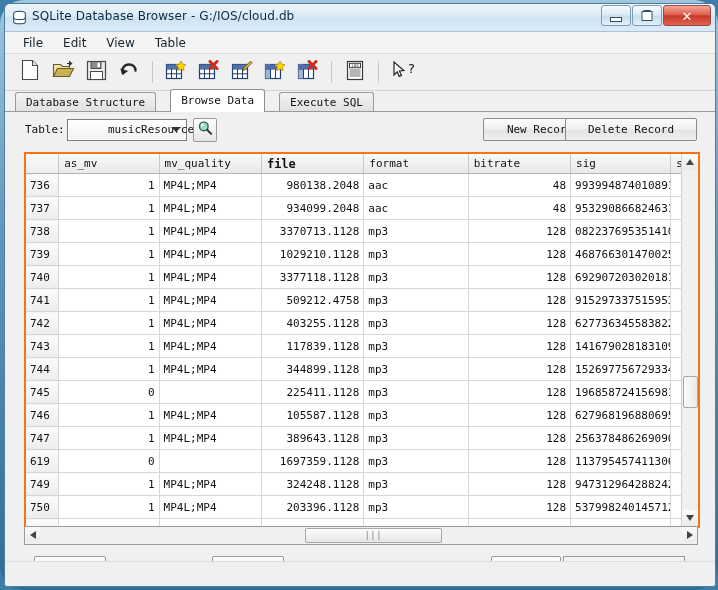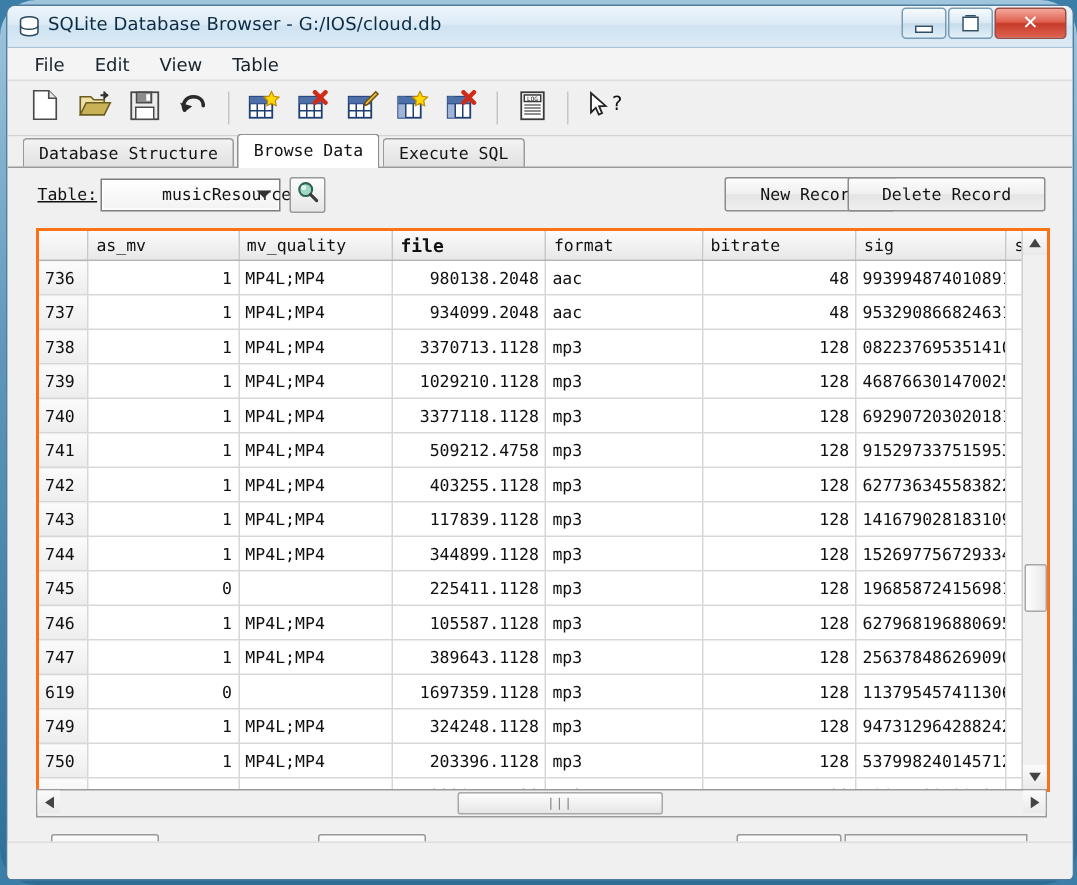--- a/index.html
+++ b/index.html
@@ -115,21 +115,21 @@
     display: flex; align-items: flex-end;
   }
   .tab {
     font-family: "DejaVu Sans Mono", monospace;
     font-size: 11px; color: #111;
     padding: 3px 10px 3px 10px;
     border: 1px solid #9a9a9a;
     border-bottom: none;
     border-radius: 3px 3px 0 0;
     background: linear-gradient(180deg,#f3f3f3,#dfdfdf);
-    margin-right: 2px;
+    margin-right: 14px;
     line-height: 14px;
     position: relative; top: 1px;
   }
   .tab.active {
     background: #fff;
     top: 0; padding-top: 4px; padding-bottom: 4px;
     border-color: #8f8f8f;
     z-index: 3;
   }
   .tabbody {
@@ -139,21 +139,21 @@
     position: relative;
     margin-top: -1px;
   }
 
   
   .ctrlrow {
     position: absolute; left: 0; top: 0; right: 0; height: 36px;
   }
   .lbl-table {
     position: absolute; left: 20px; top: 11px;
-    font-size: 11px; color: #111; text-decoration: underline;
+    font-size: 11px; color: #111;
   }
   .combo {
     position: absolute; left: 62px; top: 7px;
     width: 118px; height: 20px;
     border: 1px solid #7d7d7d;
     background: linear-gradient(180deg,#ffffff,#f2f2f2);
     box-shadow: 0 0 0 1px #fff inset;
   }
   .combo .val {
     position: absolute; left: 5px; top: 3px;

